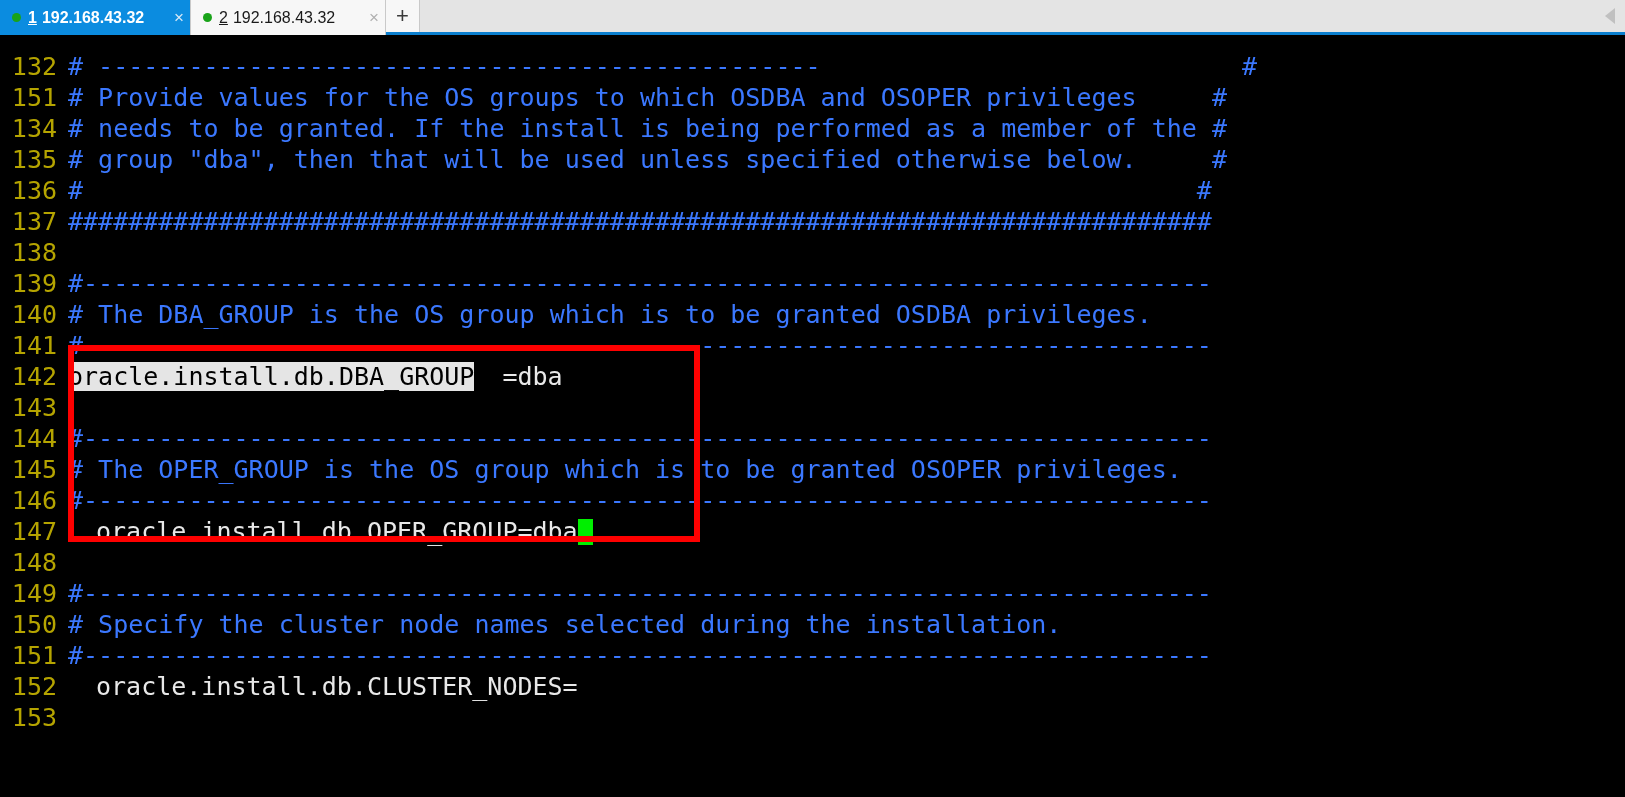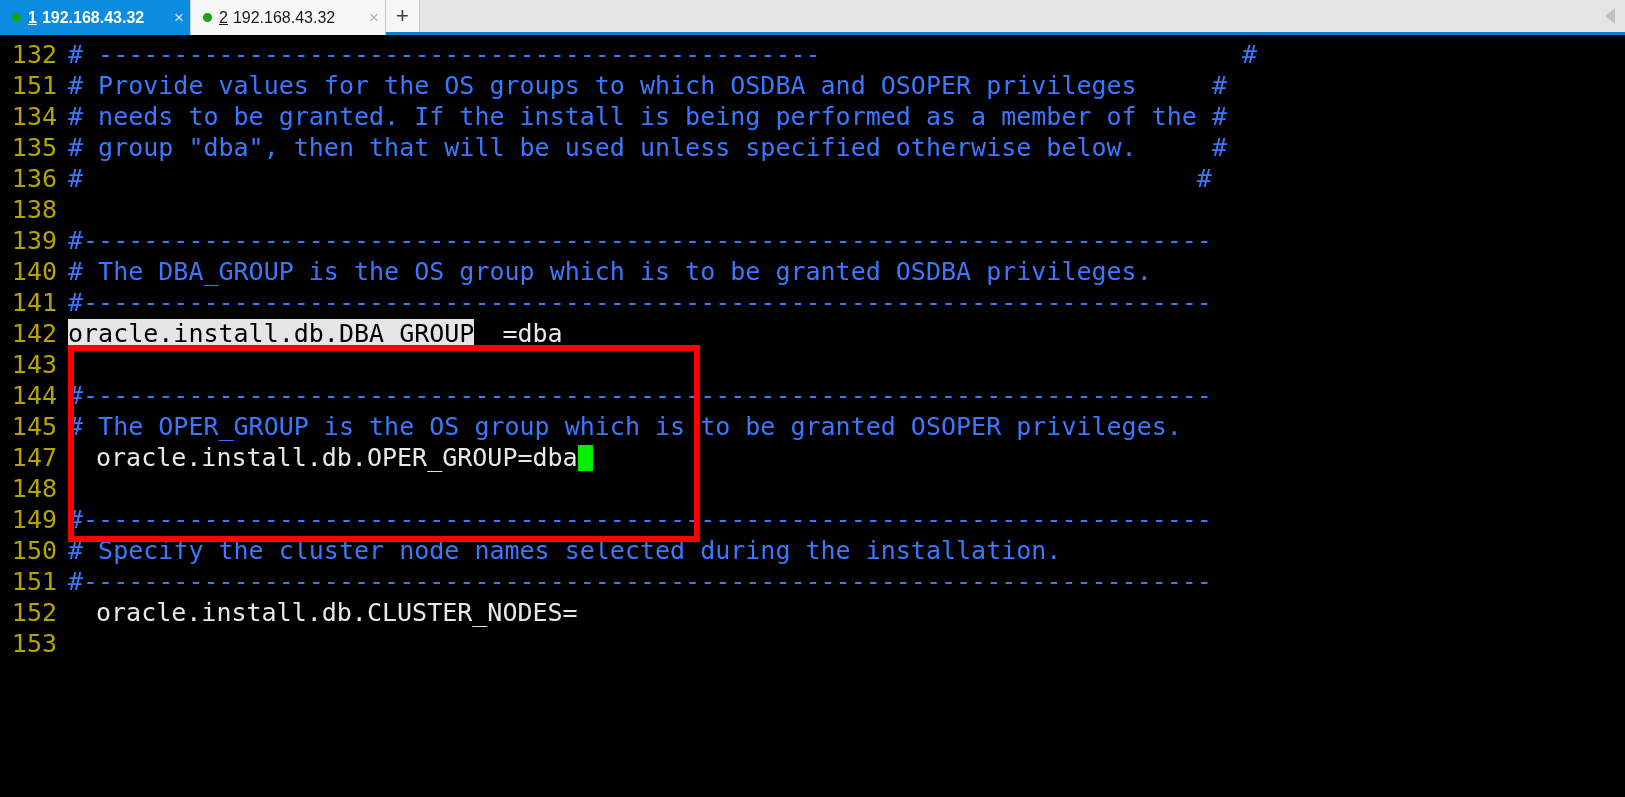--- a/index.html
+++ b/index.html
@@ -89,21 +89,21 @@
     border-top: 8px solid transparent;
     border-bottom: 8px solid transparent;
     border-right: 10px solid #c0c0c0;
   }
 
   
   .terminal {
     position: relative;
     height: 762px;
     background: #000000;
-    padding: 4px 0 0 0;
+    padding: 16px 0 0 0;
     font-size: 25px;
     line-height: 31px;
     letter-spacing: 0px;
     overflow: hidden;
   }
   .row {
     height: 31px;
     white-space: pre;
     display: block;
     position: relative;
@@ -184,28 +184,30 @@
 </div>
 
 <div class="terminal">
 
   <div id="editor-lines">
       <div class="row"><span class="lnum">132</span><span class="code"><span class="cmt"># ------------------------------------------------                            #</span></span></div>
       <div class="row"><span class="lnum">151</span><span class="code"><span class="cmt"># Provide values for the OS groups to which OSDBA and OSOPER privileges     #</span></span></div>
       <div class="row"><span class="lnum">134</span><span class="code"><span class="cmt"># needs to be granted. If the install is being performed as a member of the #</span></span></div>
       <div class="row"><span class="lnum">135</span><span class="code"><span class="cmt"># group "dba", then that will be used unless specified otherwise below.     #</span></span></div>
       <div class="row"><span class="lnum">136</span><span class="code"><span class="cmt">#                                                                          #</span></span></div>
+      <div class="row"><span class="lnum">137</span><span class="code"><span class="cmt">############################################################################</span></span></div>
       <div class="row"><span class="lnum">138</span><span class="code"></span></div>
       <div class="row"><span class="lnum">139</span><span class="code"><span class="cmt">#---------------------------------------------------------------------------</span></span></div>
       <div class="row"><span class="lnum">140</span><span class="code"><span class="cmt"># The DBA_GROUP is the OS group which is to be granted OSDBA privileges.</span></span></div>
       <div class="row"><span class="lnum">141</span><span class="code"><span class="cmt">#---------------------------------------------------------------------------</span></span></div>
       <div class="row"><span class="lnum">142</span><span class="code"><span class="hl">oracle.install.db.DBA_GROUP</span><span class="txt">=dba</span></span></div>
       <div class="row"><span class="lnum">143</span><span class="code"></span></div>
       <div class="row"><span class="lnum">144</span><span class="code"><span class="cmt">#---------------------------------------------------------------------------</span></span></div>
       <div class="row"><span class="lnum">145</span><span class="code"><span class="cmt"># The OPER_GROUP is the OS group which is to be granted OSOPER privileges.</span></span></div>
+      <div class="row"><span class="lnum">146</span><span class="code"><span class="cmt">#---------------------------------------------------------------------------</span></span></div>
       <div class="row"><span class="lnum">147</span><span class="code"><span class="txt">oracle.install.db.OPER_GROUP=dba</span><span class="cursor"></span></span></div>
       <div class="row"><span class="lnum">148</span><span class="code"></span></div>
       <div class="row"><span class="lnum">149</span><span class="code"><span class="cmt">#---------------------------------------------------------------------------</span></span></div>
       <div class="row"><span class="lnum">150</span><span class="code"><span class="cmt"># Specify the cluster node names selected during the installation.</span></span></div>
       <div class="row"><span class="lnum">151</span><span class="code"><span class="cmt">#---------------------------------------------------------------------------</span></span></div>
       <div class="row"><span class="lnum">152</span><span class="code"><span class="txt">oracle.install.db.CLUSTER_NODES=</span></span></div>
       <div class="row"><span class="lnum">153</span><span class="code"></span></div>
     </div>
 
   <div class="redbox"></div>

